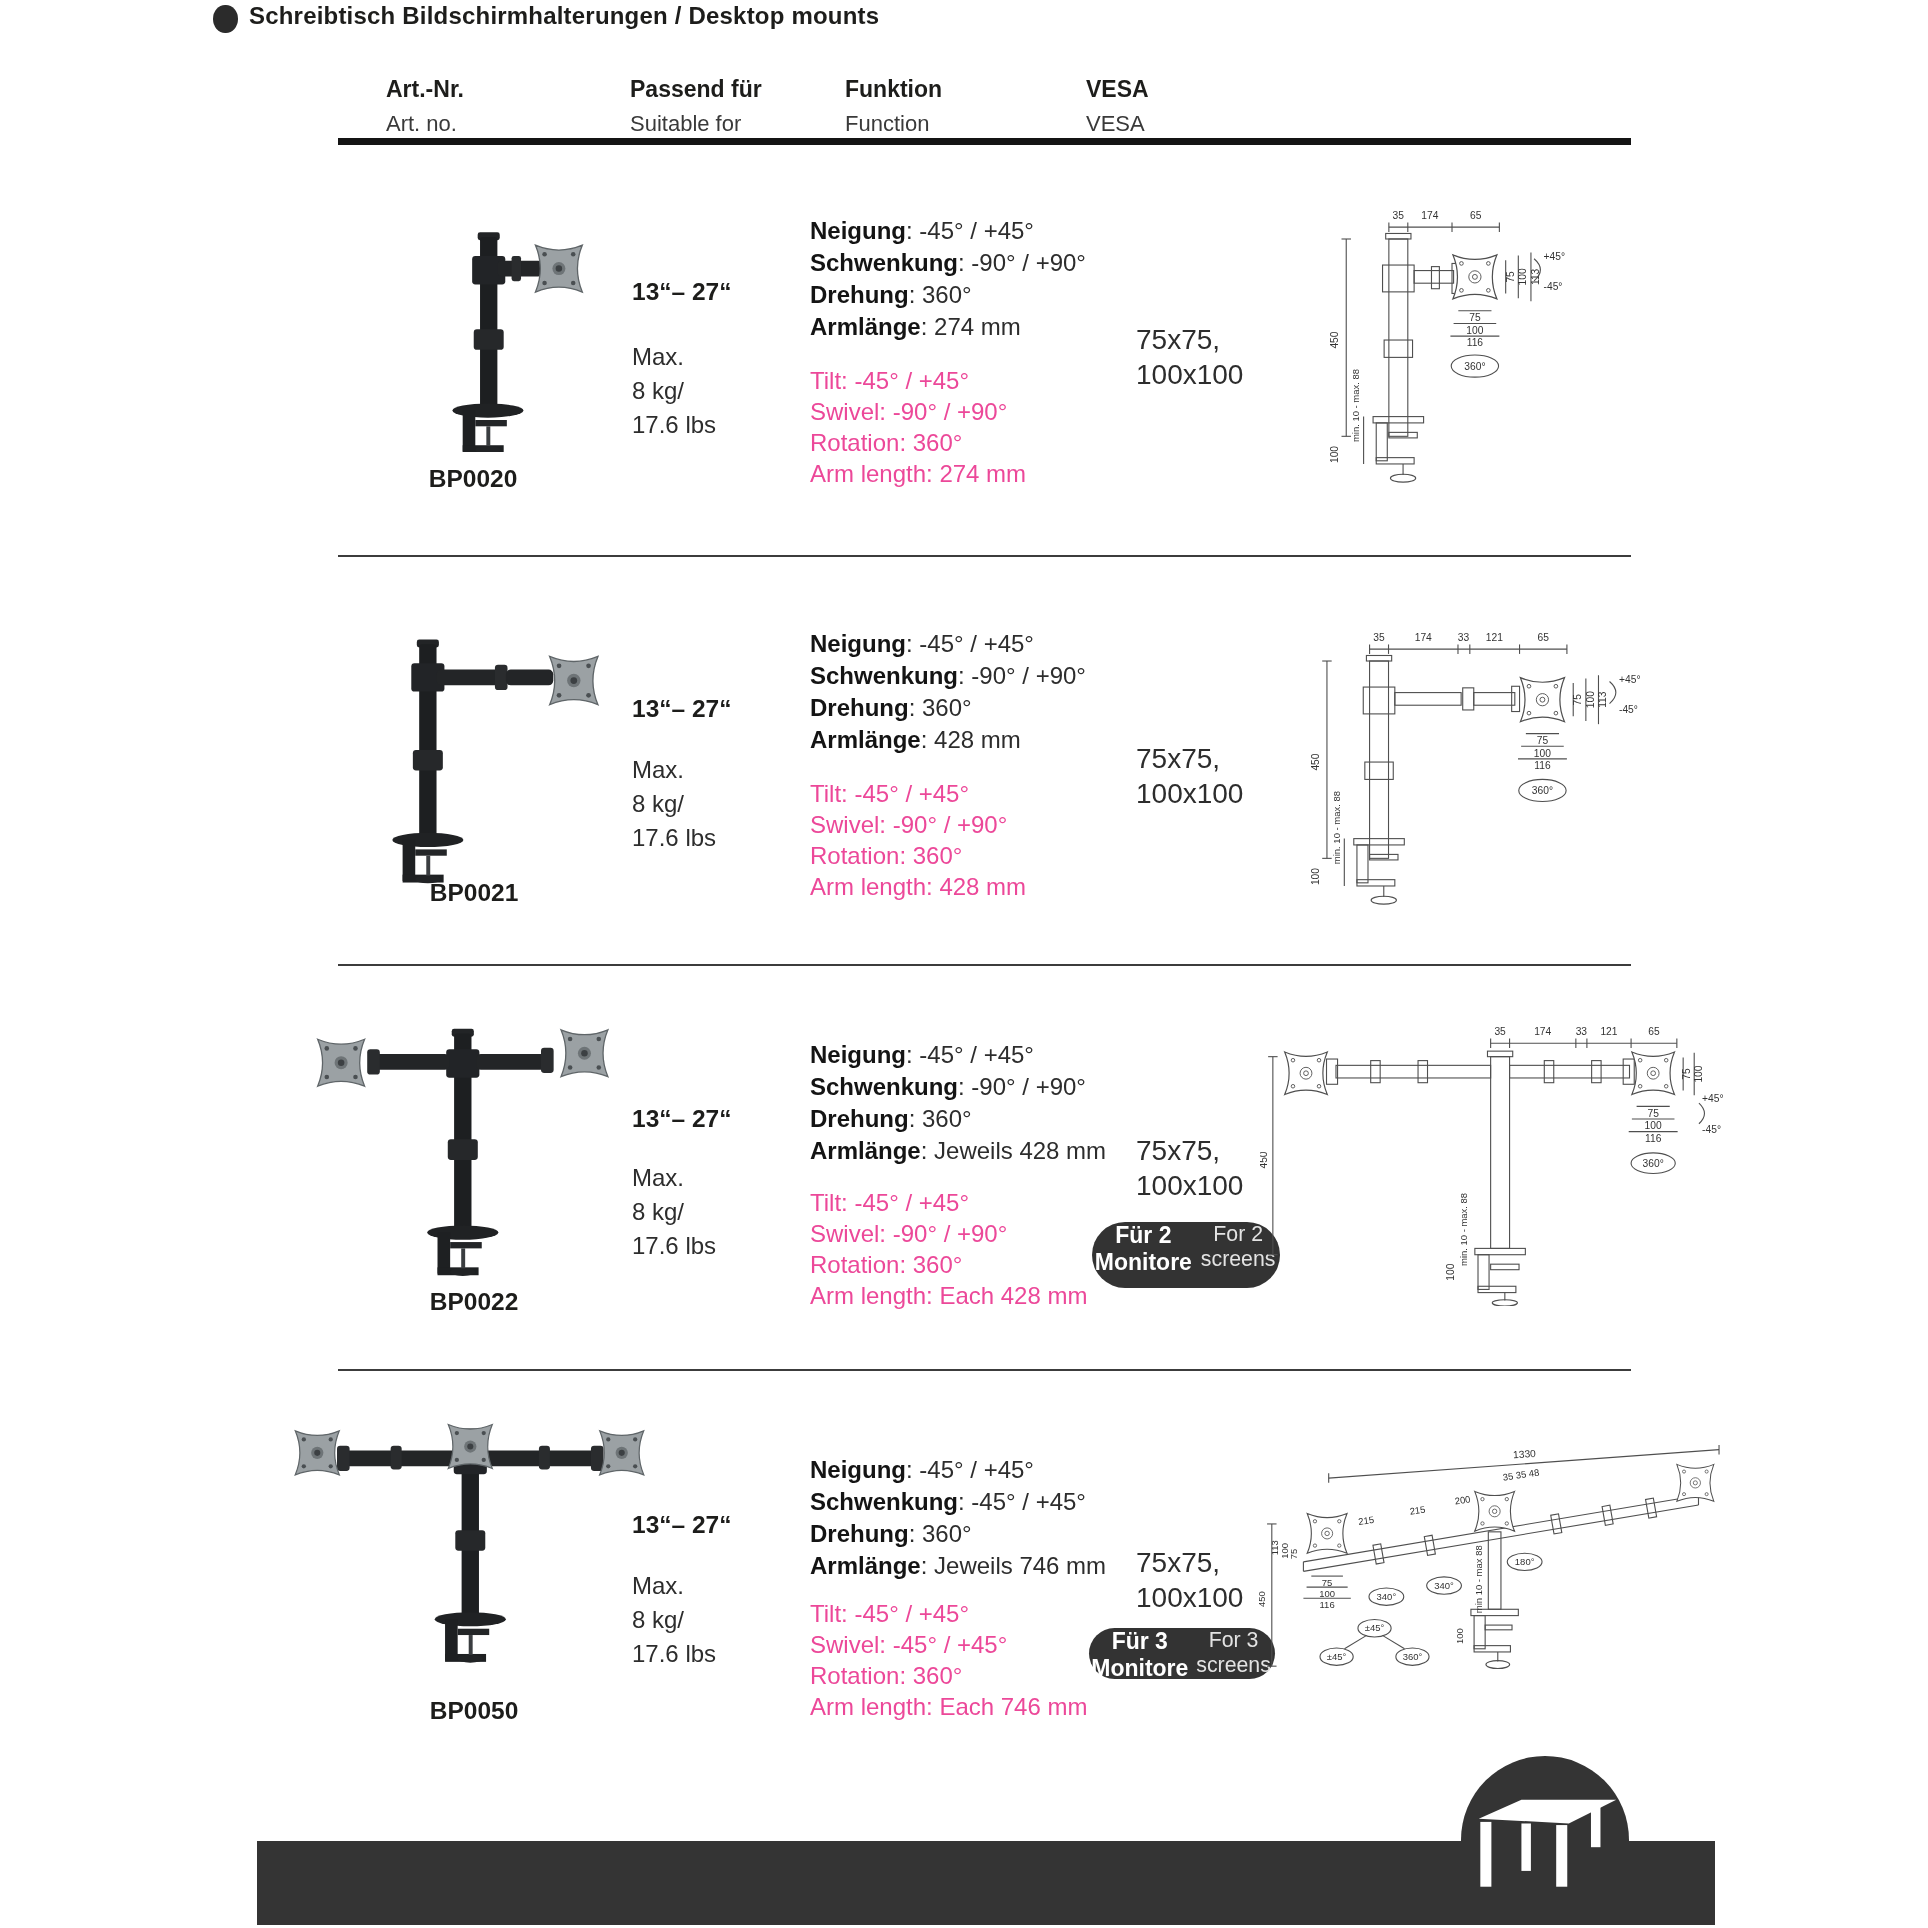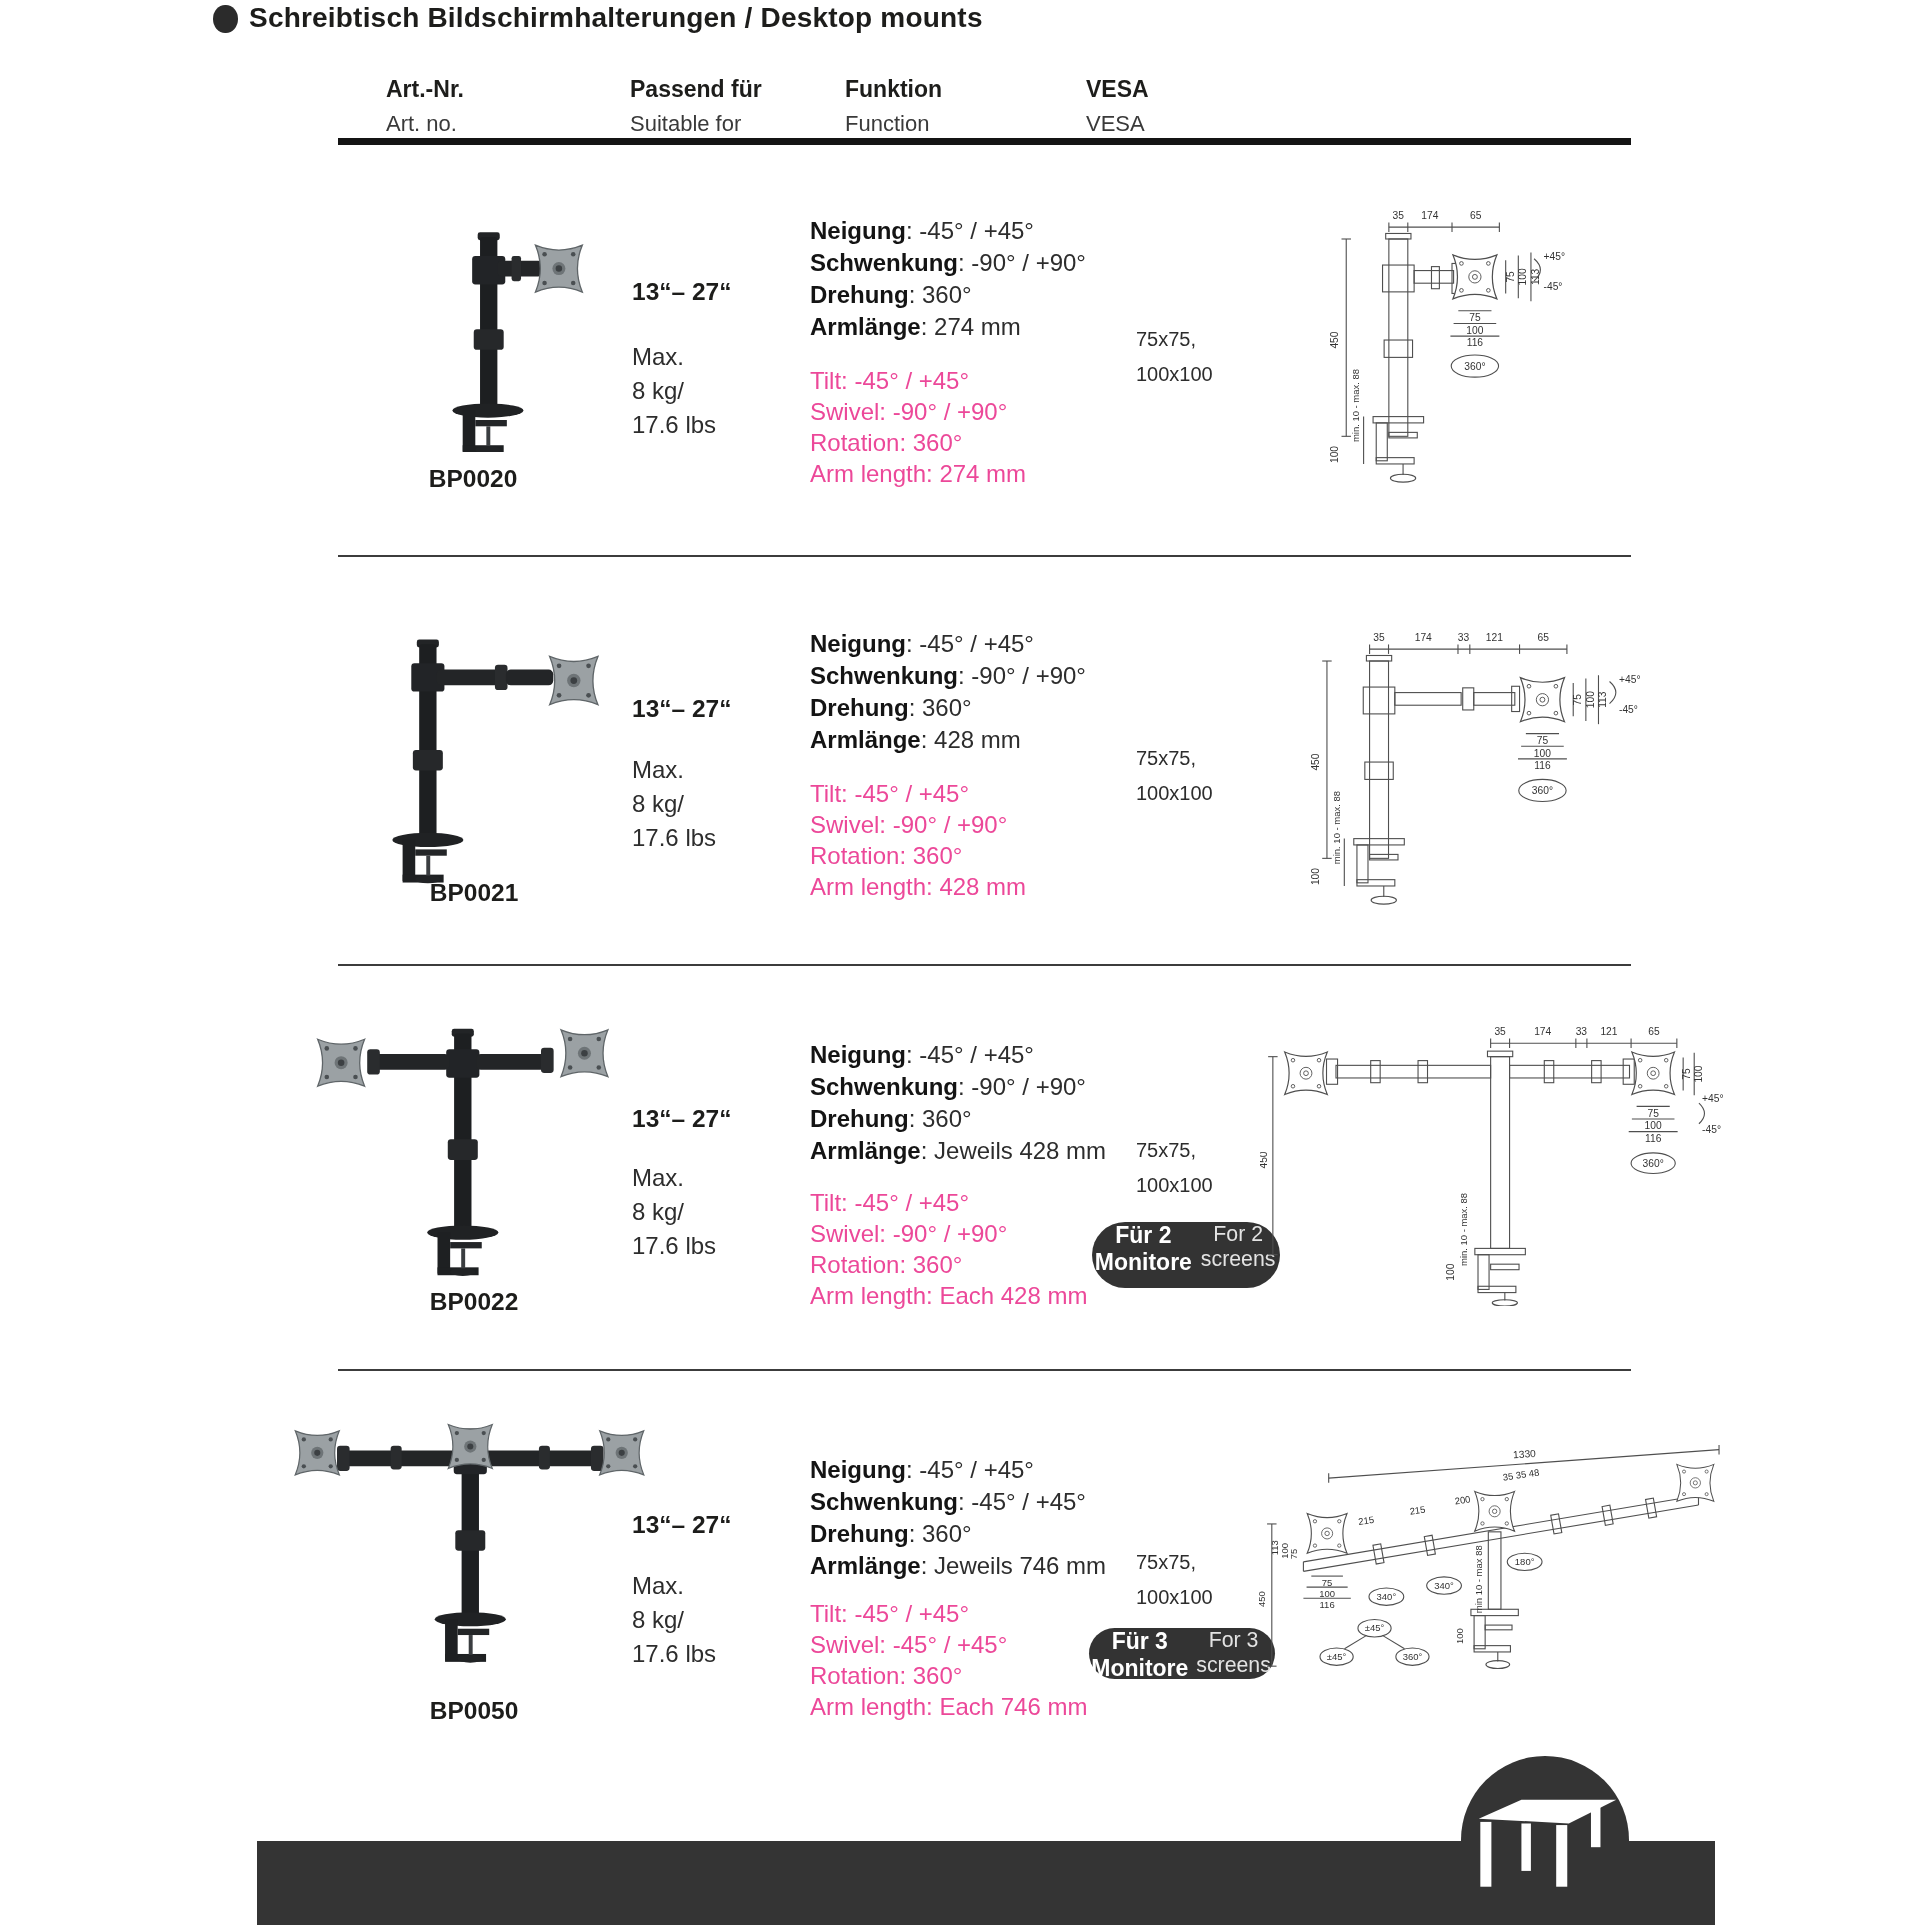--- a/index.html
+++ b/index.html
@@ -1,32 +1,32 @@
 <!DOCTYPE html>
 <html style="font-size:12.6px"><head>
 <meta charset="utf-8">
 <style>
   html,body{margin:0;padding:0;background:#fff;}
   .page{position:relative;width:1929px;height:1929px;background:#ffffff;overflow:hidden;
         font-family:"Liberation Sans",sans-serif;color:#1d1d1b;}
   .bullet{position:absolute;left:213px;top:4.7px;width:24.5px;height:28.4px;border-radius:50%;background:#2b2b2b;}
-  .title{position:absolute;left:249px;top:1.6px;font-size:28px;font-weight:bold;letter-spacing:0.2px;}
+  .title{position:absolute;left:249px;top:1.6px;font-size:24px;font-weight:bold;letter-spacing:0.2px;}
   .colhead{position:absolute;width:174px;text-align:left;}
   .colhead .de{font-weight:bold;font-size:23px;}
   .colhead .en{font-size:22px;color:#3a3a3a;margin-top:8px;}
   .rule-thick{position:absolute;left:338px;width:1293px;height:7.1px;background:#141414;}
   .rule-thin{position:absolute;left:338px;width:1293px;height:2.4px;background:#3c3c3c;}
   .artno{position:absolute;width:174px;text-align:center;font-weight:bold;font-size:24.5px;}
   .size{position:absolute;font-weight:bold;font-size:24.5px;}
   .maxblock{position:absolute;font-size:24px;line-height:34px;color:#2d2d2d;}
   .fnde{position:absolute;font-size:24px;line-height:32px;}
   .fnde .l{font-weight:bold;color:#141414;}
   .fnde .v{color:#2d2d2d;}
   .fnen{position:absolute;font-size:24px;line-height:31px;color:#ec4899;}
-  .vesa{position:absolute;font-size:20px;line-height:35px;color:#2d2d2d;}
+  .vesa{position:absolute;font-size:28px;line-height:35px;color:#2d2d2d;}
   .badge{position:absolute;background:#333333;border-radius:35px;color:#fff;text-align:center;
          display:flex;flex-direction:row;justify-content:center;gap:1.6px;}
   .badge .bde{font-weight:bold;font-size:23px;}
   .badge .ben{font-size:21.3px;color:#e3e3e3;}
   svg.tdraw{position:absolute;}
   svg.tdraw rect,svg.tdraw line,svg.tdraw ellipse,svg.tdraw path{fill:none;stroke:#4f4f4f;stroke-width:1.4;}
   svg.tdraw text{fill:#333;stroke:none;font-size:13px;font-family:"Liberation Sans",sans-serif;}
   svg.tdraw text.sm{font-size:12px;}
   svg.photo{position:absolute;}
   .footer-bar{position:absolute;left:257px;top:1841px;width:1458px;height:84px;background:#343434;}

